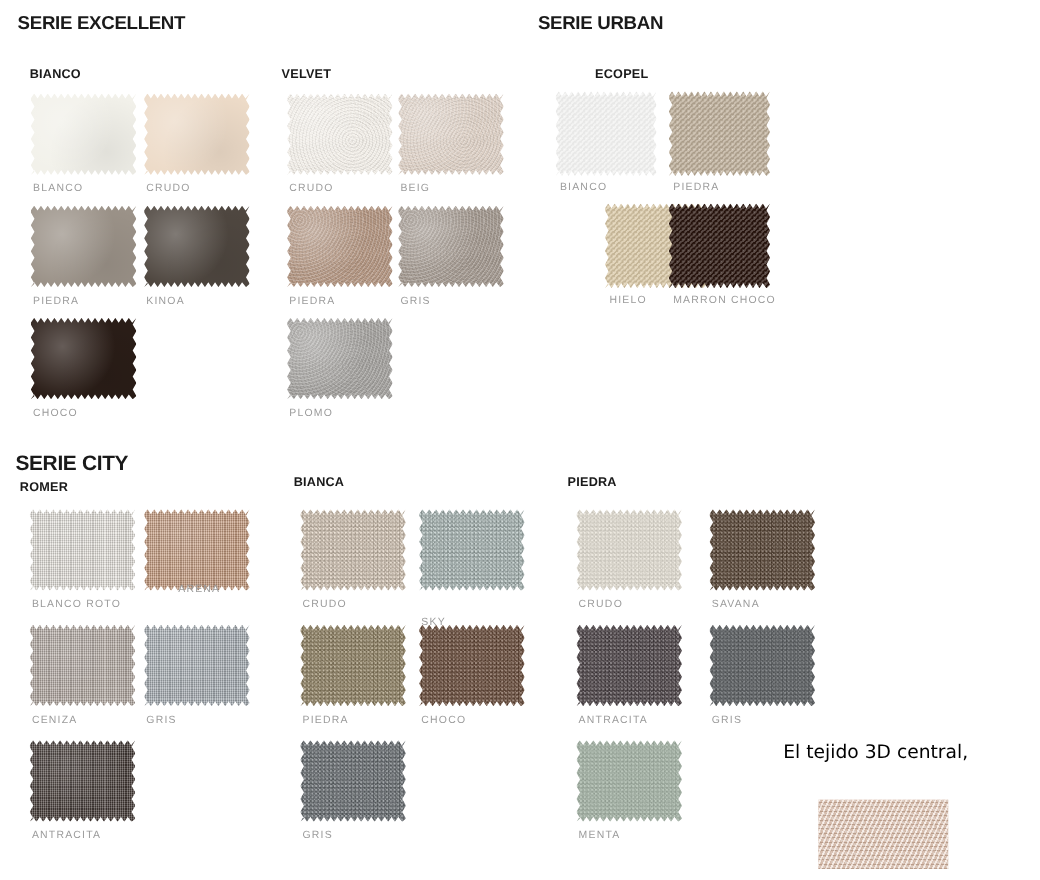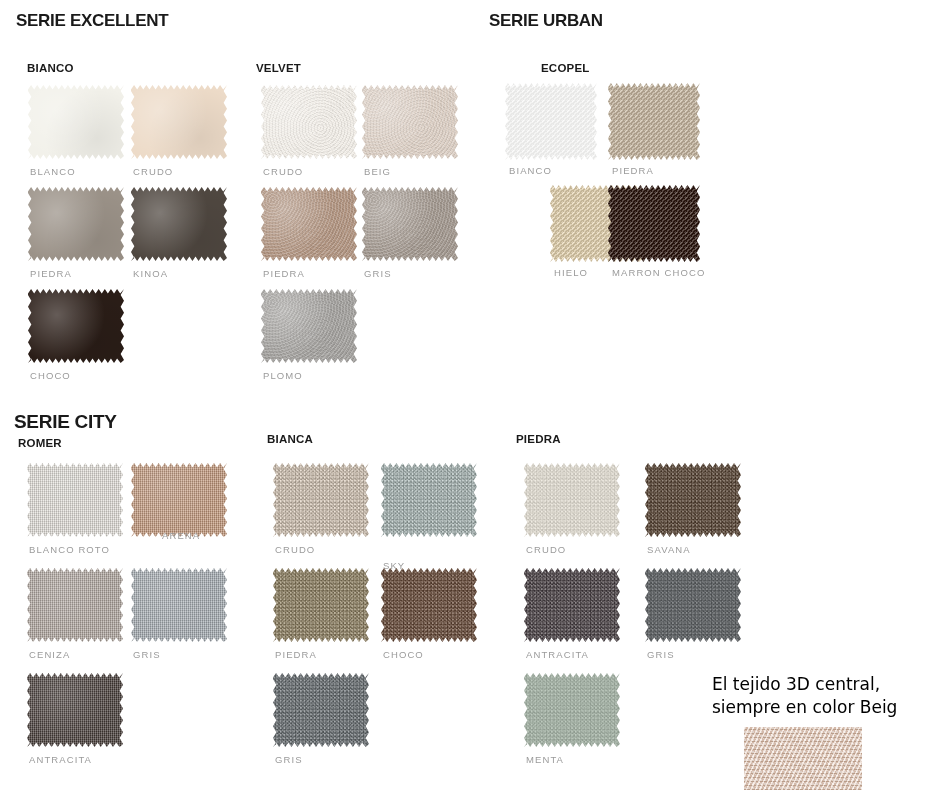--- a/index.html
+++ b/index.html
@@ -353,16 +353,15 @@
     </div>
     <div class="swatch-cell" style="left:524px;top:673px;">
       <div class="swatch" style="background-color:#adbcae;">
         <div class="tex tex-boucle" style="opacity:.55;"></div>
       </div>
       <div class="swatch-label" style="left:2px;top:81px;">MENTA</div>
     </div>
   </div>
 
   <div class="note3d" style="left:712px;top:673px;">El tejido 3D central,</div>
-  <div class="note3d" style="left:712px;top:696px;">siempre en color Beig</div>
   <div class="mesh3d" style="left:744px;top:727px;"></div>
 
 </div>
 
 </body></html>

